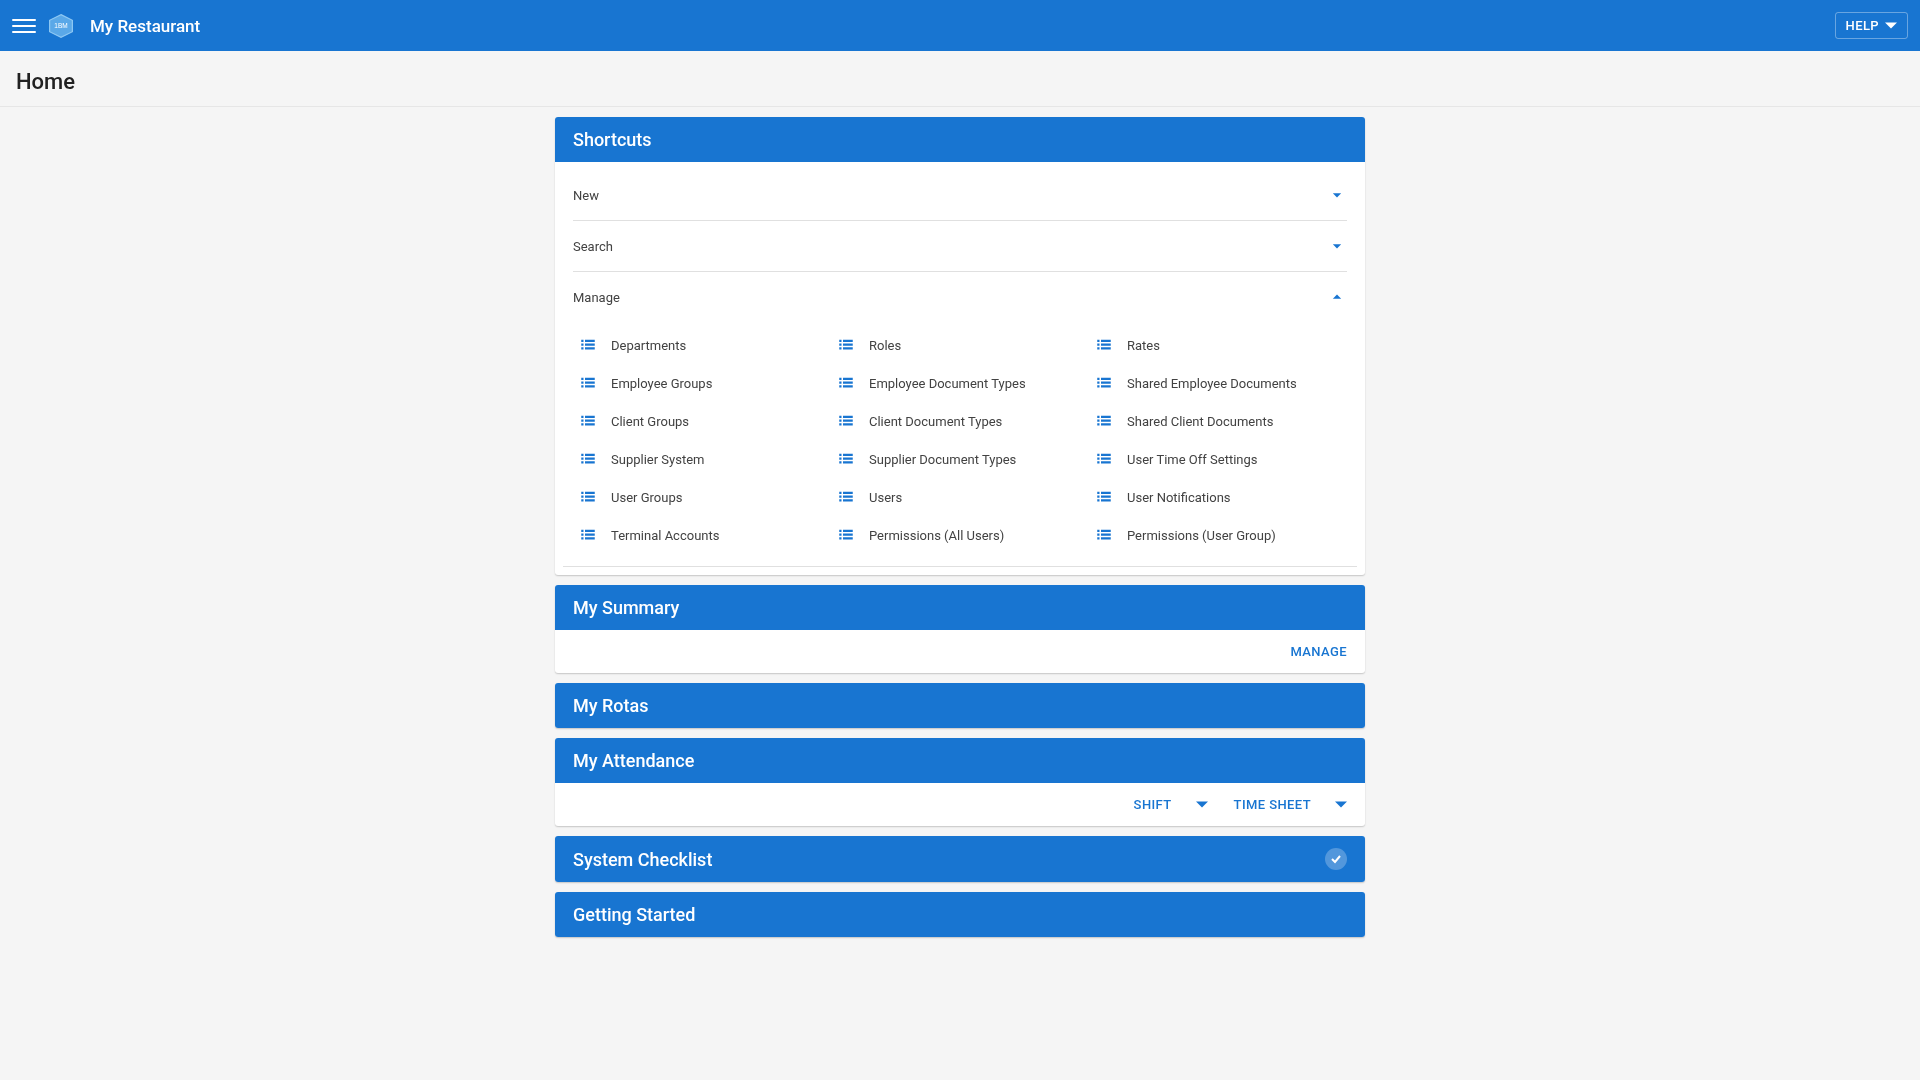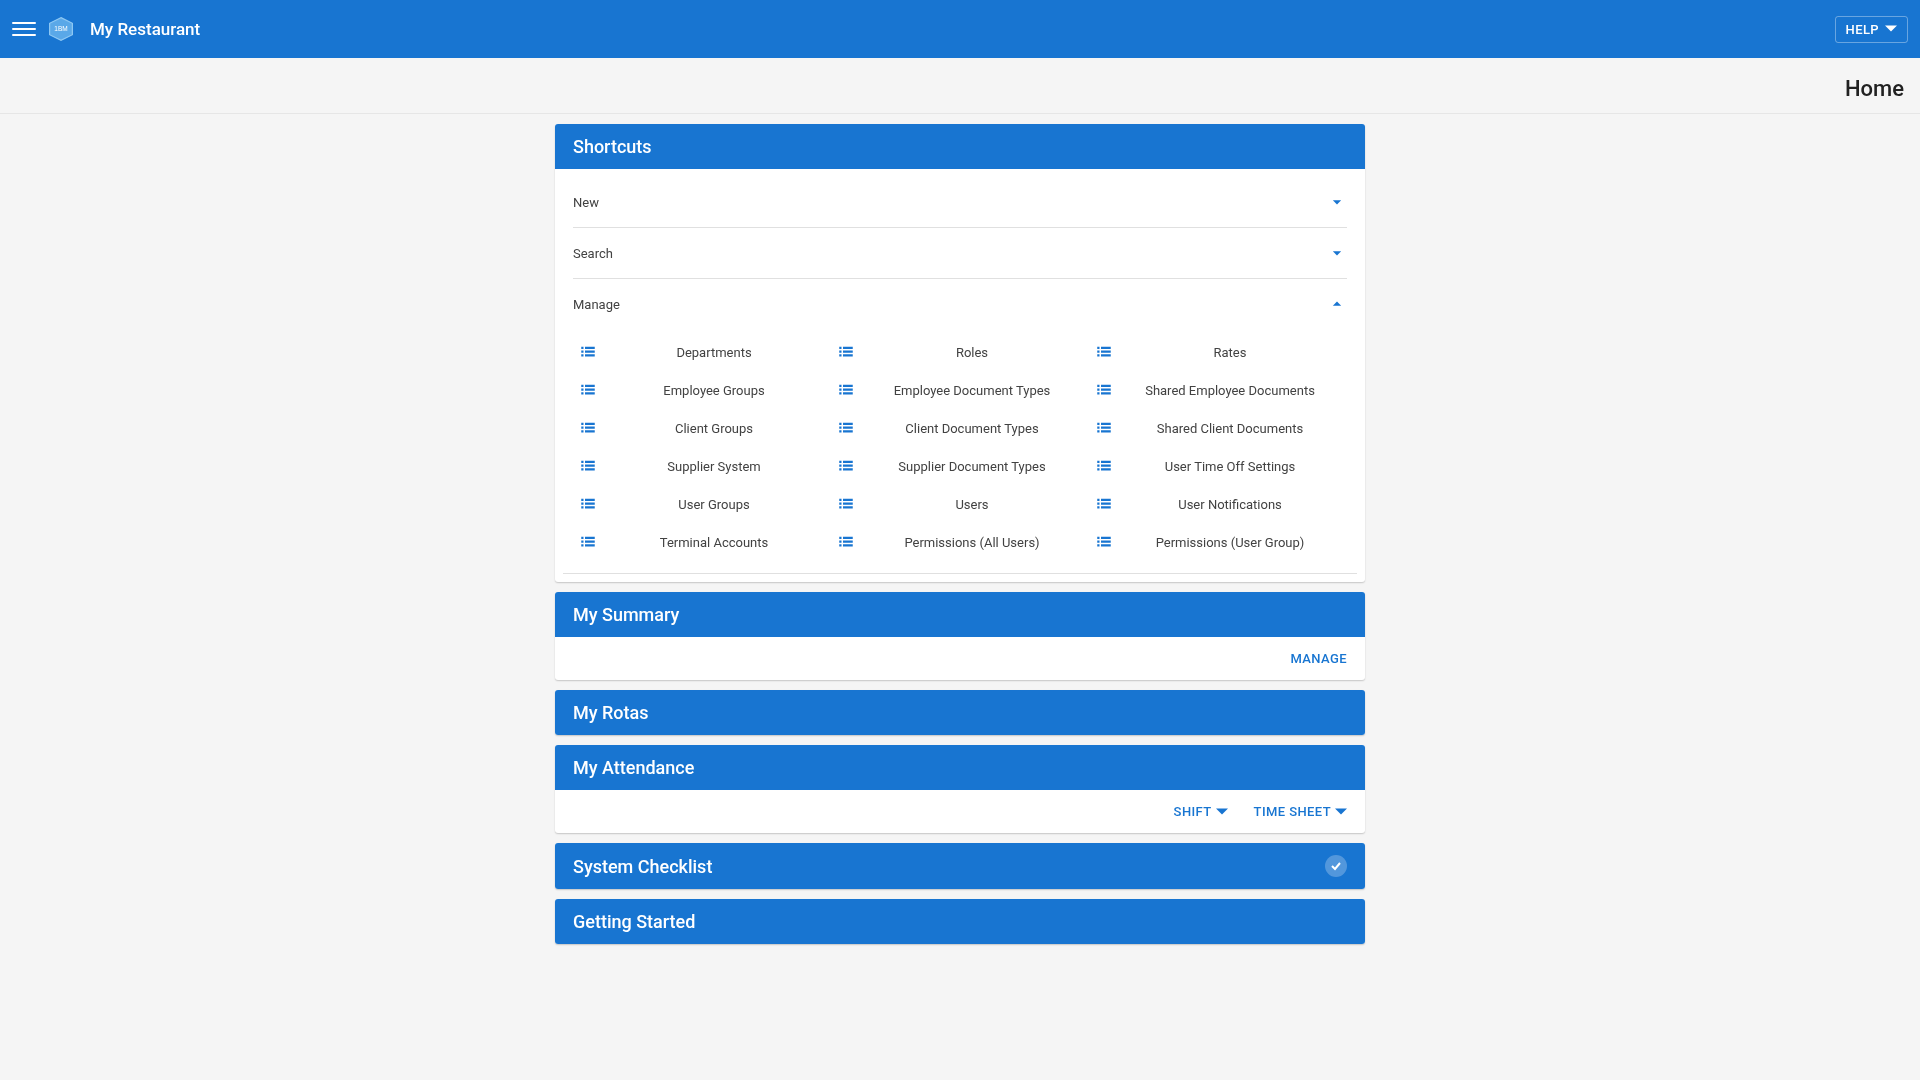--- a/index.html
+++ b/index.html
@@ -16,21 +16,21 @@
     margin: 0;
     padding: 0;
     height: 100%;
     width: 100%;
     font-family: "Roboto", "Helvetica Neue", Arial, sans-serif;
     background: var(--body-bg);
     color: var(--text-dark);
   }
   
   .appbar {
-    height: 58px;
+    height: 51px;
     background: var(--header-blue);
     display: flex;
     align-items: center;
     padding: 0 12px;
     color: #fff;
   }
   .appbar-left { display:flex; align-items:center; gap:12px; }
   .menu-icon {
     width: 24px; height: 24px; display:flex; flex-direction:column; justify-content:center; gap:4px; cursor:pointer;
   }
@@ -49,37 +49,36 @@
     border-radius: 3px;
     cursor:pointer;
     letter-spacing: .4px;
   }
   .help-btn svg { width:12px; height:12px; fill:#fff; }
 
   
   .page-band {
     padding: 18px 16px 12px 16px;
     border-bottom: 1px solid #e6e6e6;
-    text-align: right;
   }
   .page-title {
     font-size: 22px;
     font-weight: 500;
     color: var(--text-dark);
   }
 
   
   .content-wrap {
     display:flex; justify-content:center;
     padding: 10px 16px 40px 16px;
   }
   .content-col {
     width: 810px;
     max-width: 100%;
-    display:flex; flex-direction:column; gap:10px;text-align:center;
+    display:flex; flex-direction:column; gap:10px;
   }
 
   
   .card {
     background:#fff;
     border-radius: 3px;
     box-shadow: 0 1px 2px rgba(0,0,0,0.12), 0 1px 1px rgba(0,0,0,0.08);
     overflow:hidden;
   }
   .card-header {
@@ -146,21 +145,21 @@
     letter-spacing:.4px;
     cursor:pointer;
   }
 
   
   .attendance-body {
     display:flex; justify-content:flex-end; gap:26px;
     padding: 14px 18px;
   }
   .drop-btn {
-    display:flex; align-items:center; gap:4px;
+    display:flex; align-items:center; gap:24px;
     color: var(--primary-blue);
     font-size:13px;
     font-weight:500;
     letter-spacing:.4px;
     cursor:pointer;
   }
   .drop-btn svg { width:12px; height:12px; fill: var(--primary-blue); }
 
   
   .check-badge {

